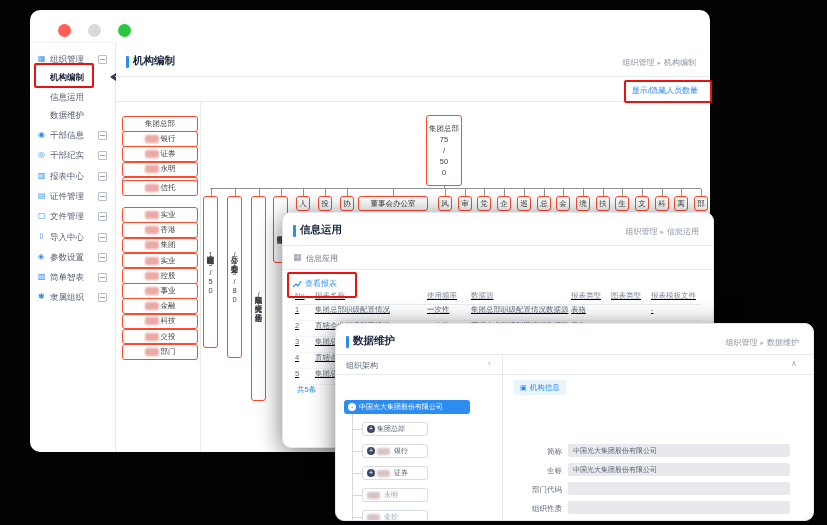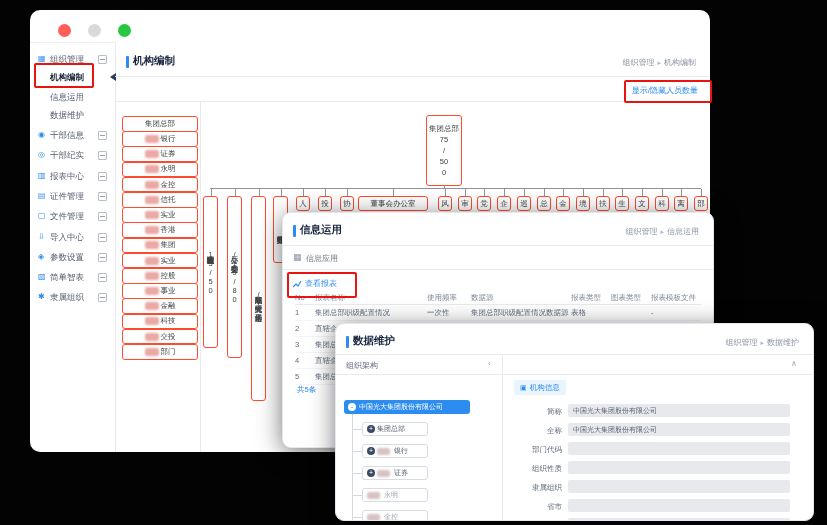--- a/index.html
+++ b/index.html
@@ -43,21 +43,21 @@
   .hbus{position:absolute;height:1px;background:#8e9399;z-index:2;}
   
   .card{position:absolute;background:#fff;border-radius:9px;border:1px solid #e4e8f0;box-shadow:0 4px 24px rgba(0,0,0,.55);overflow:hidden;z-index:10;}
   #info-card{left:282px;top:212px;width:430px;height:234px;}
   #data-card{left:335px;top:323px;width:477px;height:196px;z-index:20;}
   .sec-ico{position:absolute;color:#8b95a6;font-size:9px;}
   .sec-label{position:absolute;font-size:8px;color:#6b7687;}
   .rep-btn{position:absolute;left:10px;top:65px;font-size:8px;color:#2d8cf0;display:flex;align-items:center;gap:3px;}
   
   #info-table{position:absolute;left:12px;top:78px;width:406px;}
-  .tr{display:flex;align-items:center;height:15px;border-bottom:1px solid #f2f4f7;}
+  .tr{display:flex;height:15px;border-bottom:1px solid #f2f4f7;text-decoration:underline;}
   .tr.th{height:13px;border-bottom:1px solid #e8eaec;}
   .td{font-size:7.5px;color:#5f6b7e;white-space:nowrap;overflow:hidden;padding-right:4px;box-sizing:border-box;flex:none;}
   .th .td{color:#7d8797;}
   .tfoot{position:absolute;left:14px;top:172px;font-size:7.5px;color:#2d8cf0;}
   
   .panel-h{position:absolute;font-size:8px;color:#5f6b7e;}
   .chev{position:absolute;color:#9aa3b2;font-size:8px;}
   #tree-buttons{position:absolute;left:8px;top:56px;display:flex;}
   .t-btn{height:16px;width:46px;margin-left:-1px;border:1px solid #a6cdf6;background:#fff;color:#2d8cf0;font-size:7.5px;display:flex;align-items:center;justify-content:center;gap:2px;box-sizing:border-box;}
   .t-btn:first-child{border-radius:3px 0 0 3px;margin-left:0;}
@@ -65,21 +65,21 @@
   .t-btn-ico{font-size:7px;}
   #tree-area{position:absolute;left:0;top:0;width:166px;height:196px;}
   .t-root{position:absolute;left:8px;top:76px;width:118px;height:14px;background:#2d8cf0;border-radius:3px;color:#fff;font-size:7px;display:flex;align-items:center;gap:3px;padding:0 4px;white-space:nowrap;overflow:hidden;}
   .mc{width:8px;height:8px;border-radius:50%;background:#fff;color:#2d8cf0;font-size:8px;line-height:7px;text-align:center;flex:none;}
   .pc{width:8px;height:8px;border-radius:50%;background:#3b4a64;color:#fff;font-size:7px;line-height:8px;text-align:center;flex:none;}
   .t-node{position:absolute;left:26px;width:66px;height:14px;border:1px solid #d7dbe2;border-radius:3px;background:#fff;font-size:7px;color:#55606e;display:flex;align-items:center;gap:2px;padding:0 4px;white-space:nowrap;overflow:hidden;box-sizing:border-box;}
   .t-node.dim{color:#9aa4b0;}
   .conn-v{position:absolute;left:16px;width:1px;background:#d5d9df;}
   .conn-h{position:absolute;left:16px;width:10px;height:1px;background:#d5d9df;}
   .dm-tab{position:absolute;left:178px;top:56px;height:15px;padding:0 6px;background:#e9f4fe;border-radius:2px;color:#2d8cf0;font-size:7.5px;display:flex;align-items:center;gap:3px;}
-  #form-fields{position:absolute;inset:0;}
+  #form-fields{position:absolute;inset:0;margin-top:40px;}
   .f-label{position:absolute;left:168px;width:58px;text-align:right;font-size:7.5px;color:#5f6b7e;}
   .f-input{position:absolute;left:232px;width:222px;height:13px;background:#e7e9ed;border-radius:2px;font-size:7px;color:#5a6372;line-height:13px;padding:0 5px;white-space:nowrap;overflow:hidden;box-sizing:border-box;}
 </style>
 </head>
 <body>
 
 <div id="stage">
 
   <div id="main-win" class="abs">
     <span class="dot" style="left:28px;background:#ff5f57;"></span>
@@ -167,21 +167,21 @@
           <span>证券</span>
         </div>
         <div class="ll-item" style="top: 45.6px;">
           <span class="blur-red"></span>
           <span>永明</span>
         </div>
         <div class="ll-item" style="top: 60.8px;">
           <span class="blur-red"></span>
           <span>金控</span>
         </div>
-        <div class="ll-item" style="top: 76px; justify-content: center;">
+        <div class="ll-item" style="top: 64px; justify-content: center;">
           <span class="blur-red"></span>
           <span>信托</span>
         </div>
         <div class="ll-item" style="top: 91.2px;">
           <span class="blur-red"></span>
           <span>实业</span>
         </div>
         <div class="ll-item" style="top: 106.4px;">
           <span class="blur-red"></span>
           <span>香港</span>

